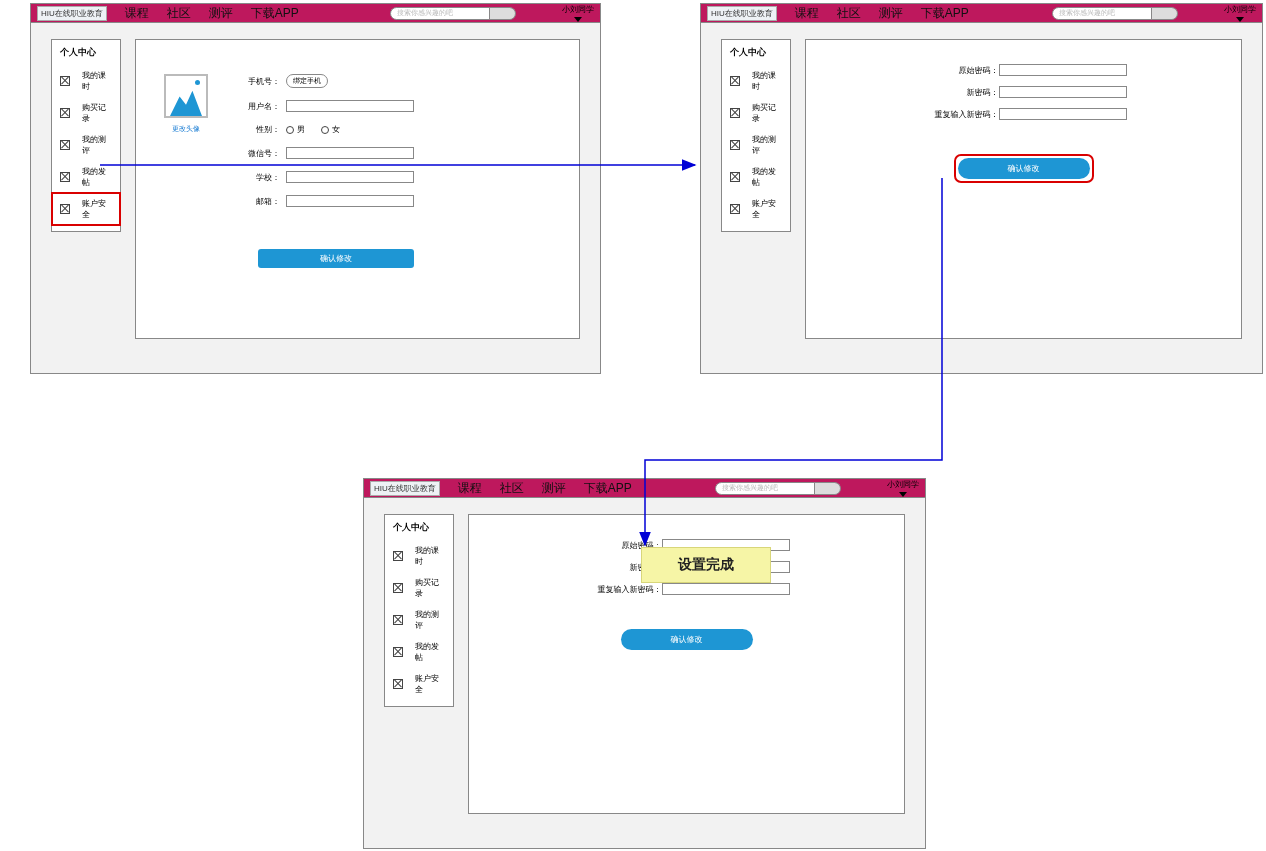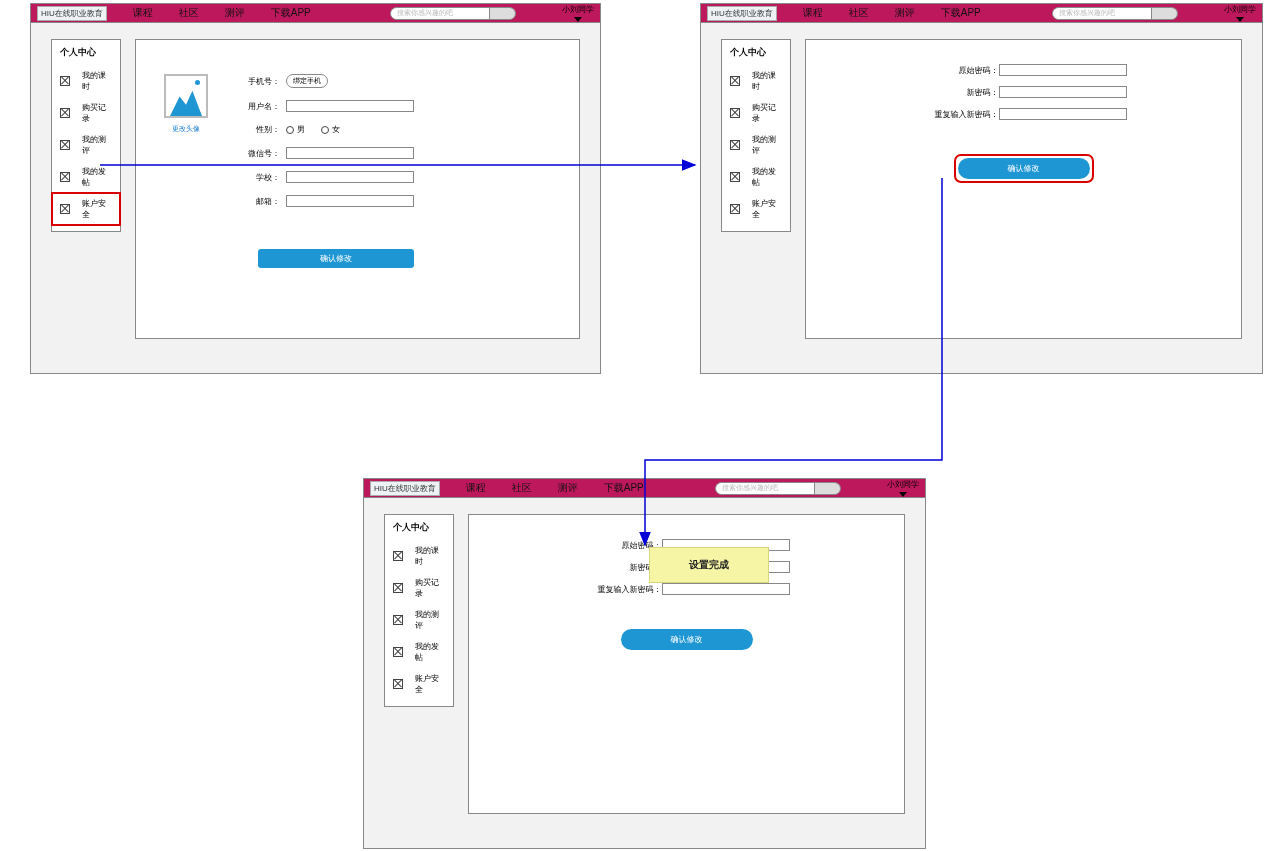--- a/index.html
+++ b/index.html
@@ -23,21 +23,21 @@
     padding: 0 6px;
     gap: 18px;
   }
   .logo {
     font-size: 8px;
     border: 1px solid #aaa;
     padding: 1px 3px;
     background: #eef2f5;
     color: #333;
   }
-  .nav-item { font-size: 10px; color: #111; margin-left: 8px; }
+  .nav-item { font-size: 12px; color: #111; }
   .search-group {
     margin-left: auto;
     display: flex;
     align-items: center;
   }
   .search-input {
     border: 1px solid #888;
     border-radius: 9px 0 0 9px;
     height: 13px;
     width: 100px;
@@ -171,28 +171,28 @@
     outline-offset: 2px;
     display: inline-block;
     border-radius: 3px;
   }
 
   .pwd-form { display: flex; flex-direction: column; align-items: center; gap: 10px; padding-top: 6px; }
   .pwd-row { display: flex; align-items: center; gap: 0; }
 
   .toast {
     position: absolute;
-    top: 32px; left: 180px;
+    top: 32px; left: 172px;
     background: #f6f5a6;
     border: 1px solid #d8d67a;
-    width: 120px; height: 36px;
+    width: 130px; height: 36px;
     display: flex;
     align-items: center;
     justify-content: center;
-    font-size: 10px;
+    font-size: 14px;
     font-weight: bold;
     color: #222;
   }
 
   
   svg.arrows {
     position: absolute;
     left: 0; top: 0;
     width: 1266px; height: 851px;
     pointer-events: none;

